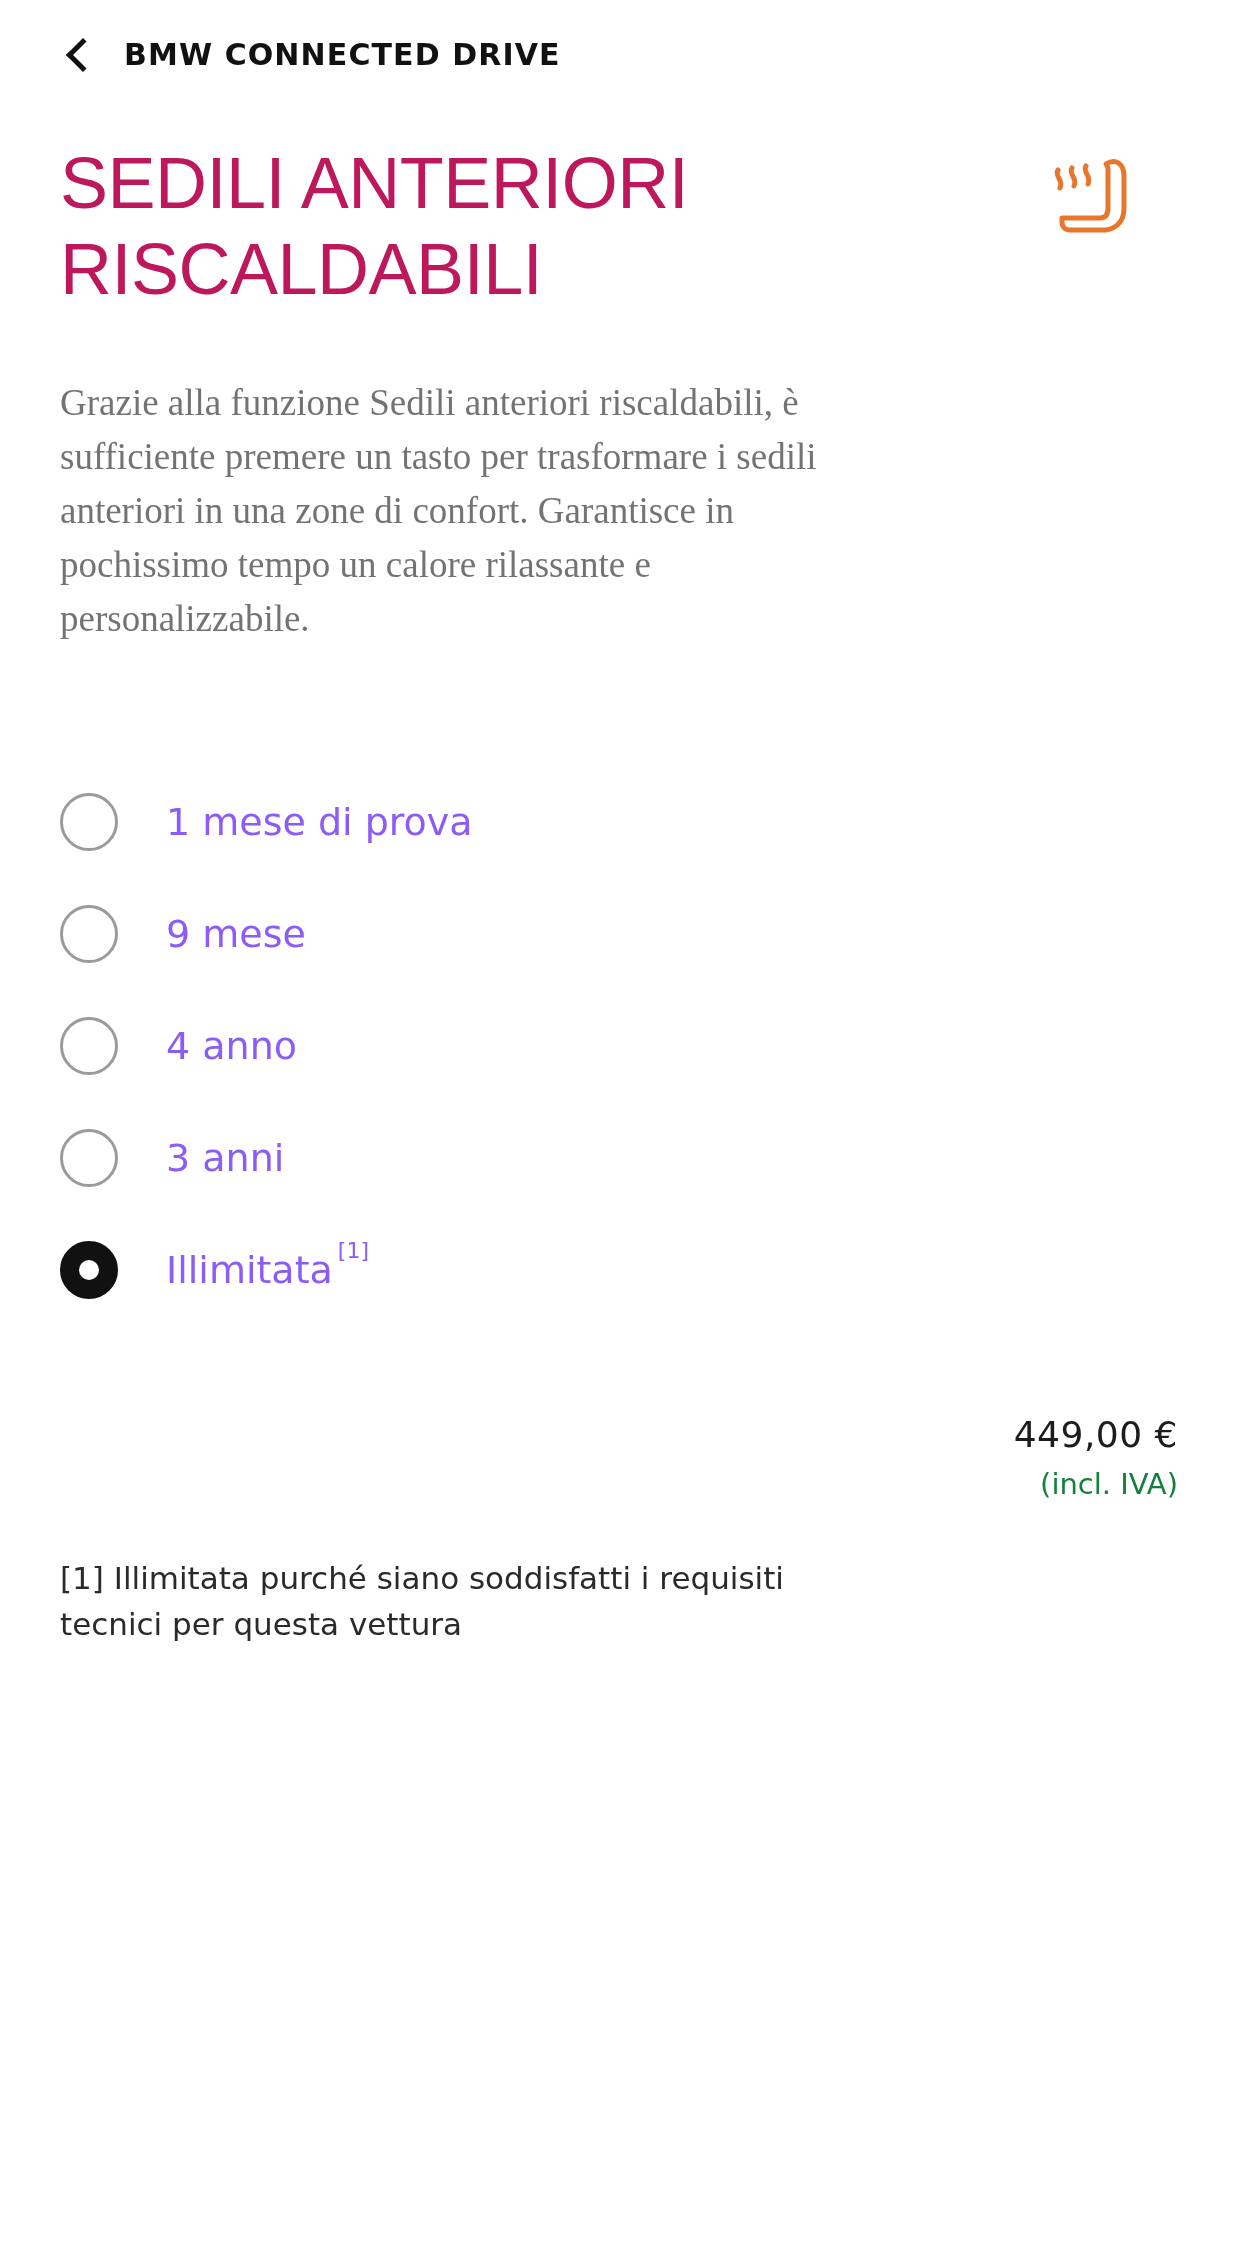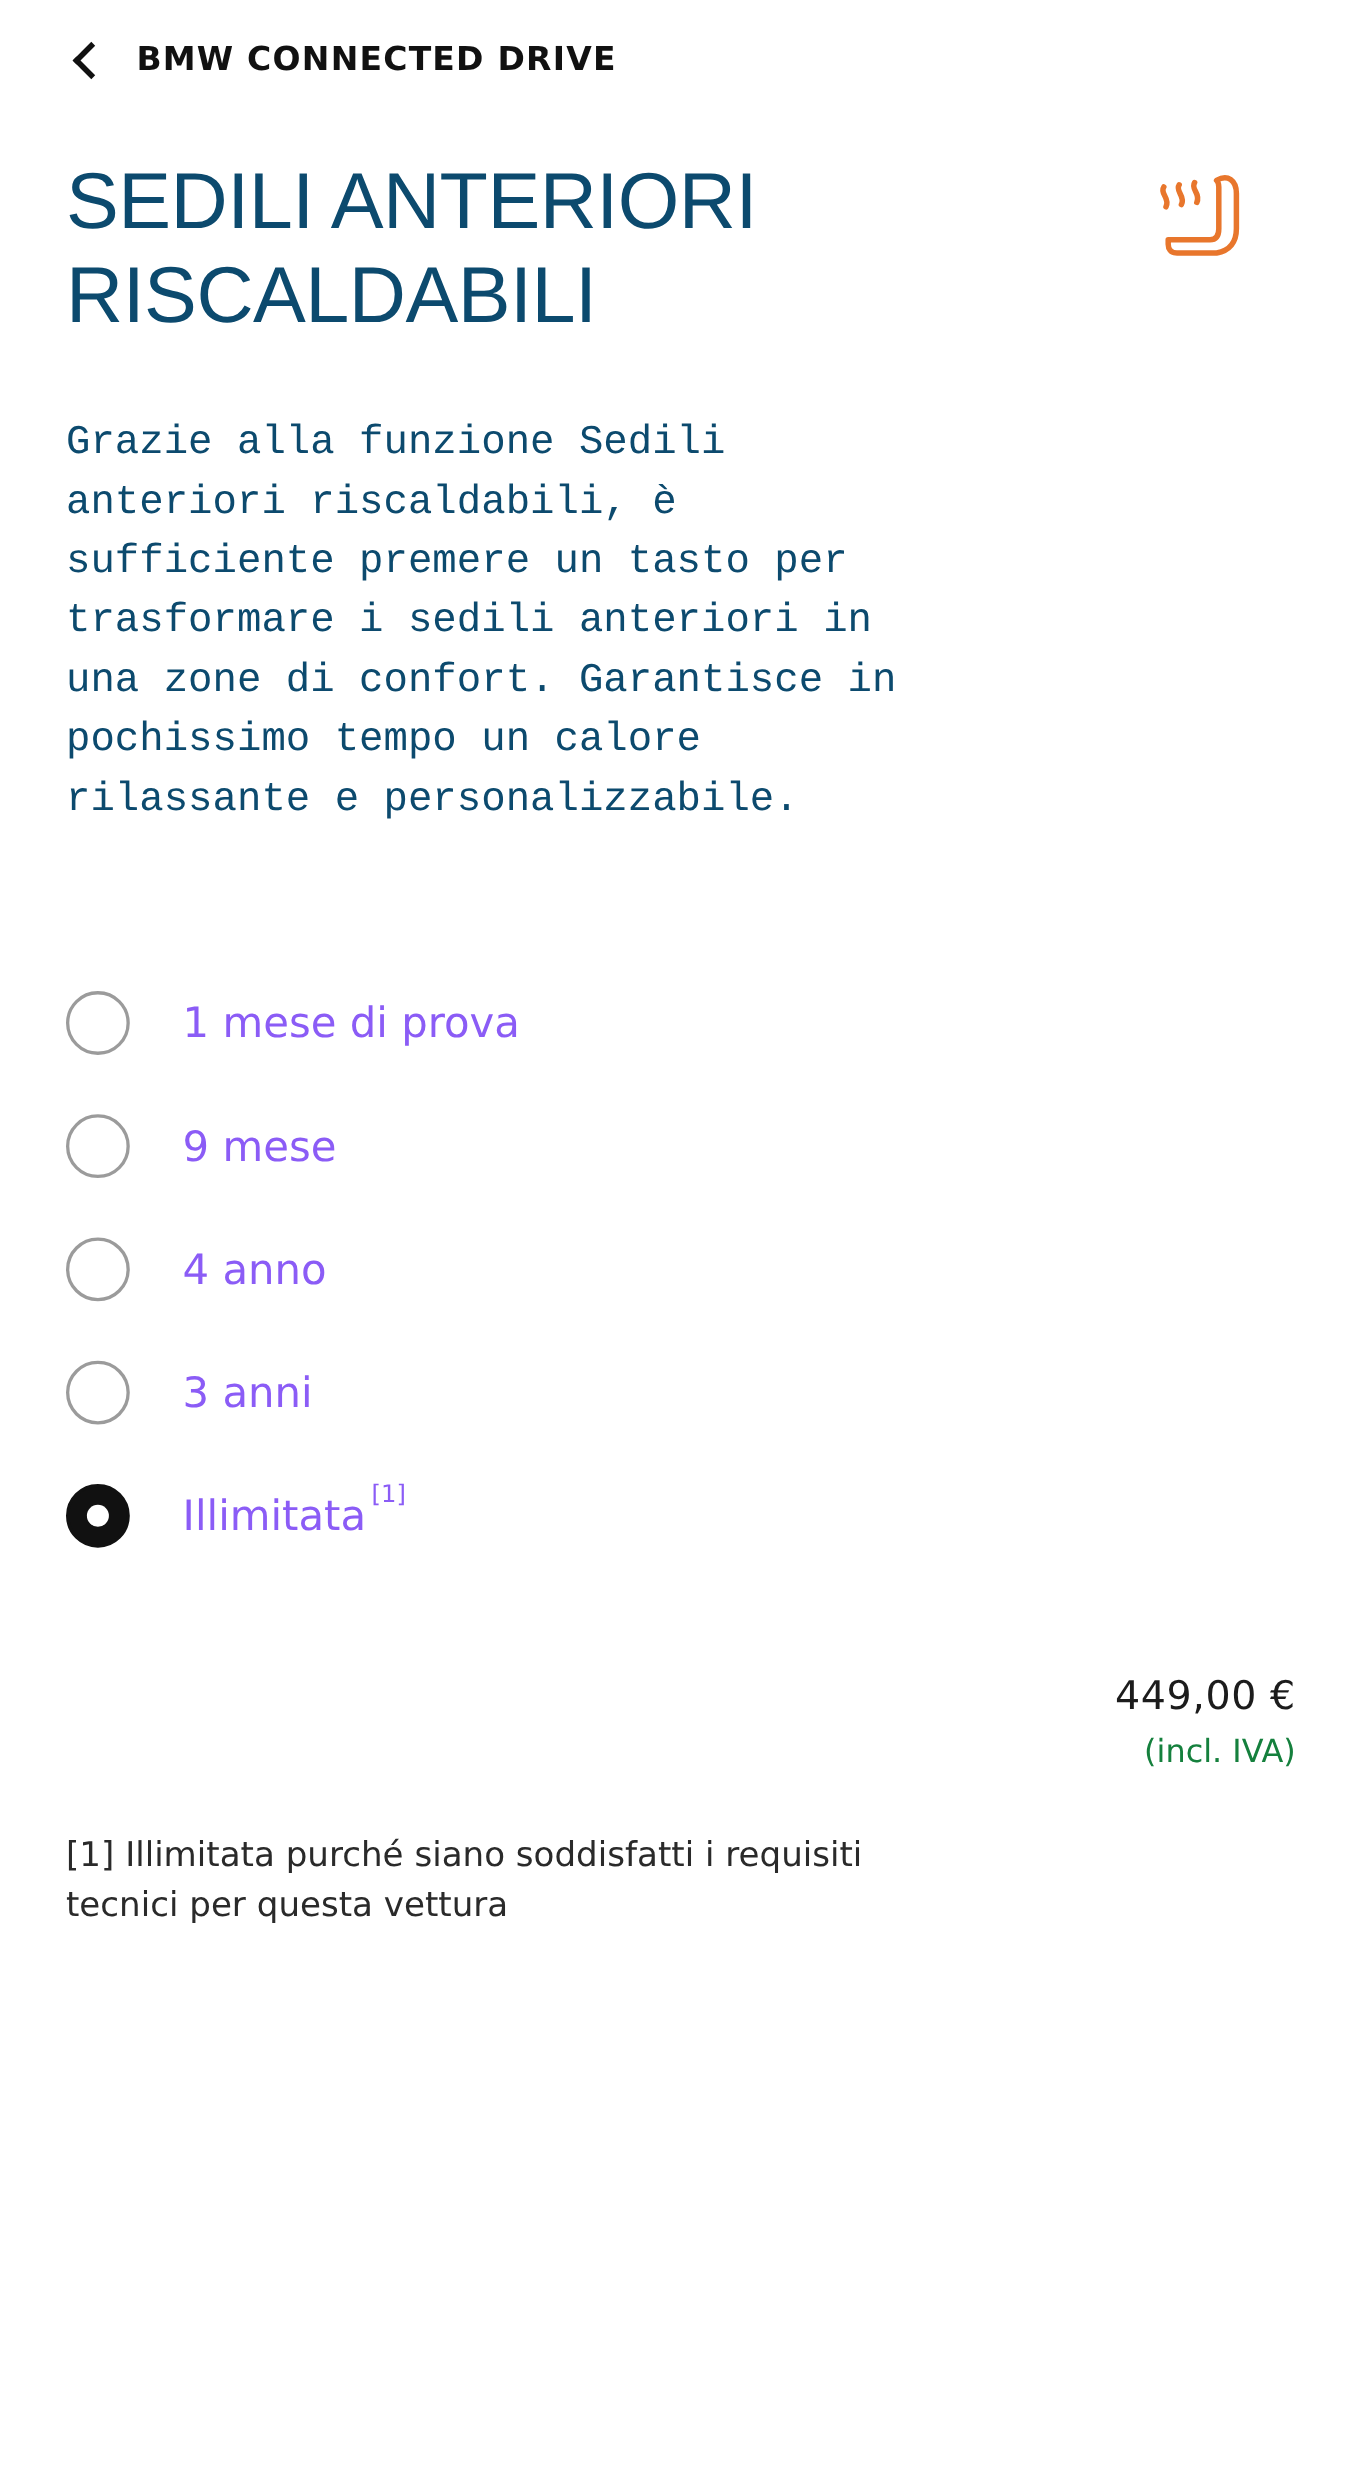--- a/index.html
+++ b/index.html
@@ -54,39 +54,39 @@
   
   .title-wrap {
     margin: 70px 60px 0 60px;
     position: relative;
   }
   .page-title {
     font-size: 72px;
     line-height: 86px;
     font-weight: 400;
     letter-spacing: -0.5px;
-    color: #0c4a6e;
+    color: #be185d;
     max-width: 680px;
     font-family: "Liberation Sans", sans-serif;
   }
   .seat-icon {
     position: absolute;
     right: 36px;
     top: 8px;
     width: 110px;
     height: 100px;
   }
 
   
   .description {
     margin: 64px 60px 0 60px;
     font-size: 37px;
     line-height: 54px;
-    color: #0c4a6e;
-    font-family: Liberation Mono, monospace;
+    color: #737373;
+    font-family: Liberation Serif, serif;
     max-width: 790px;
     white-space: pre-line;
   }
 
   
   .options {
     margin: 120px 0 0 0;
     padding: 0 60px;
   }
   .option-row {

